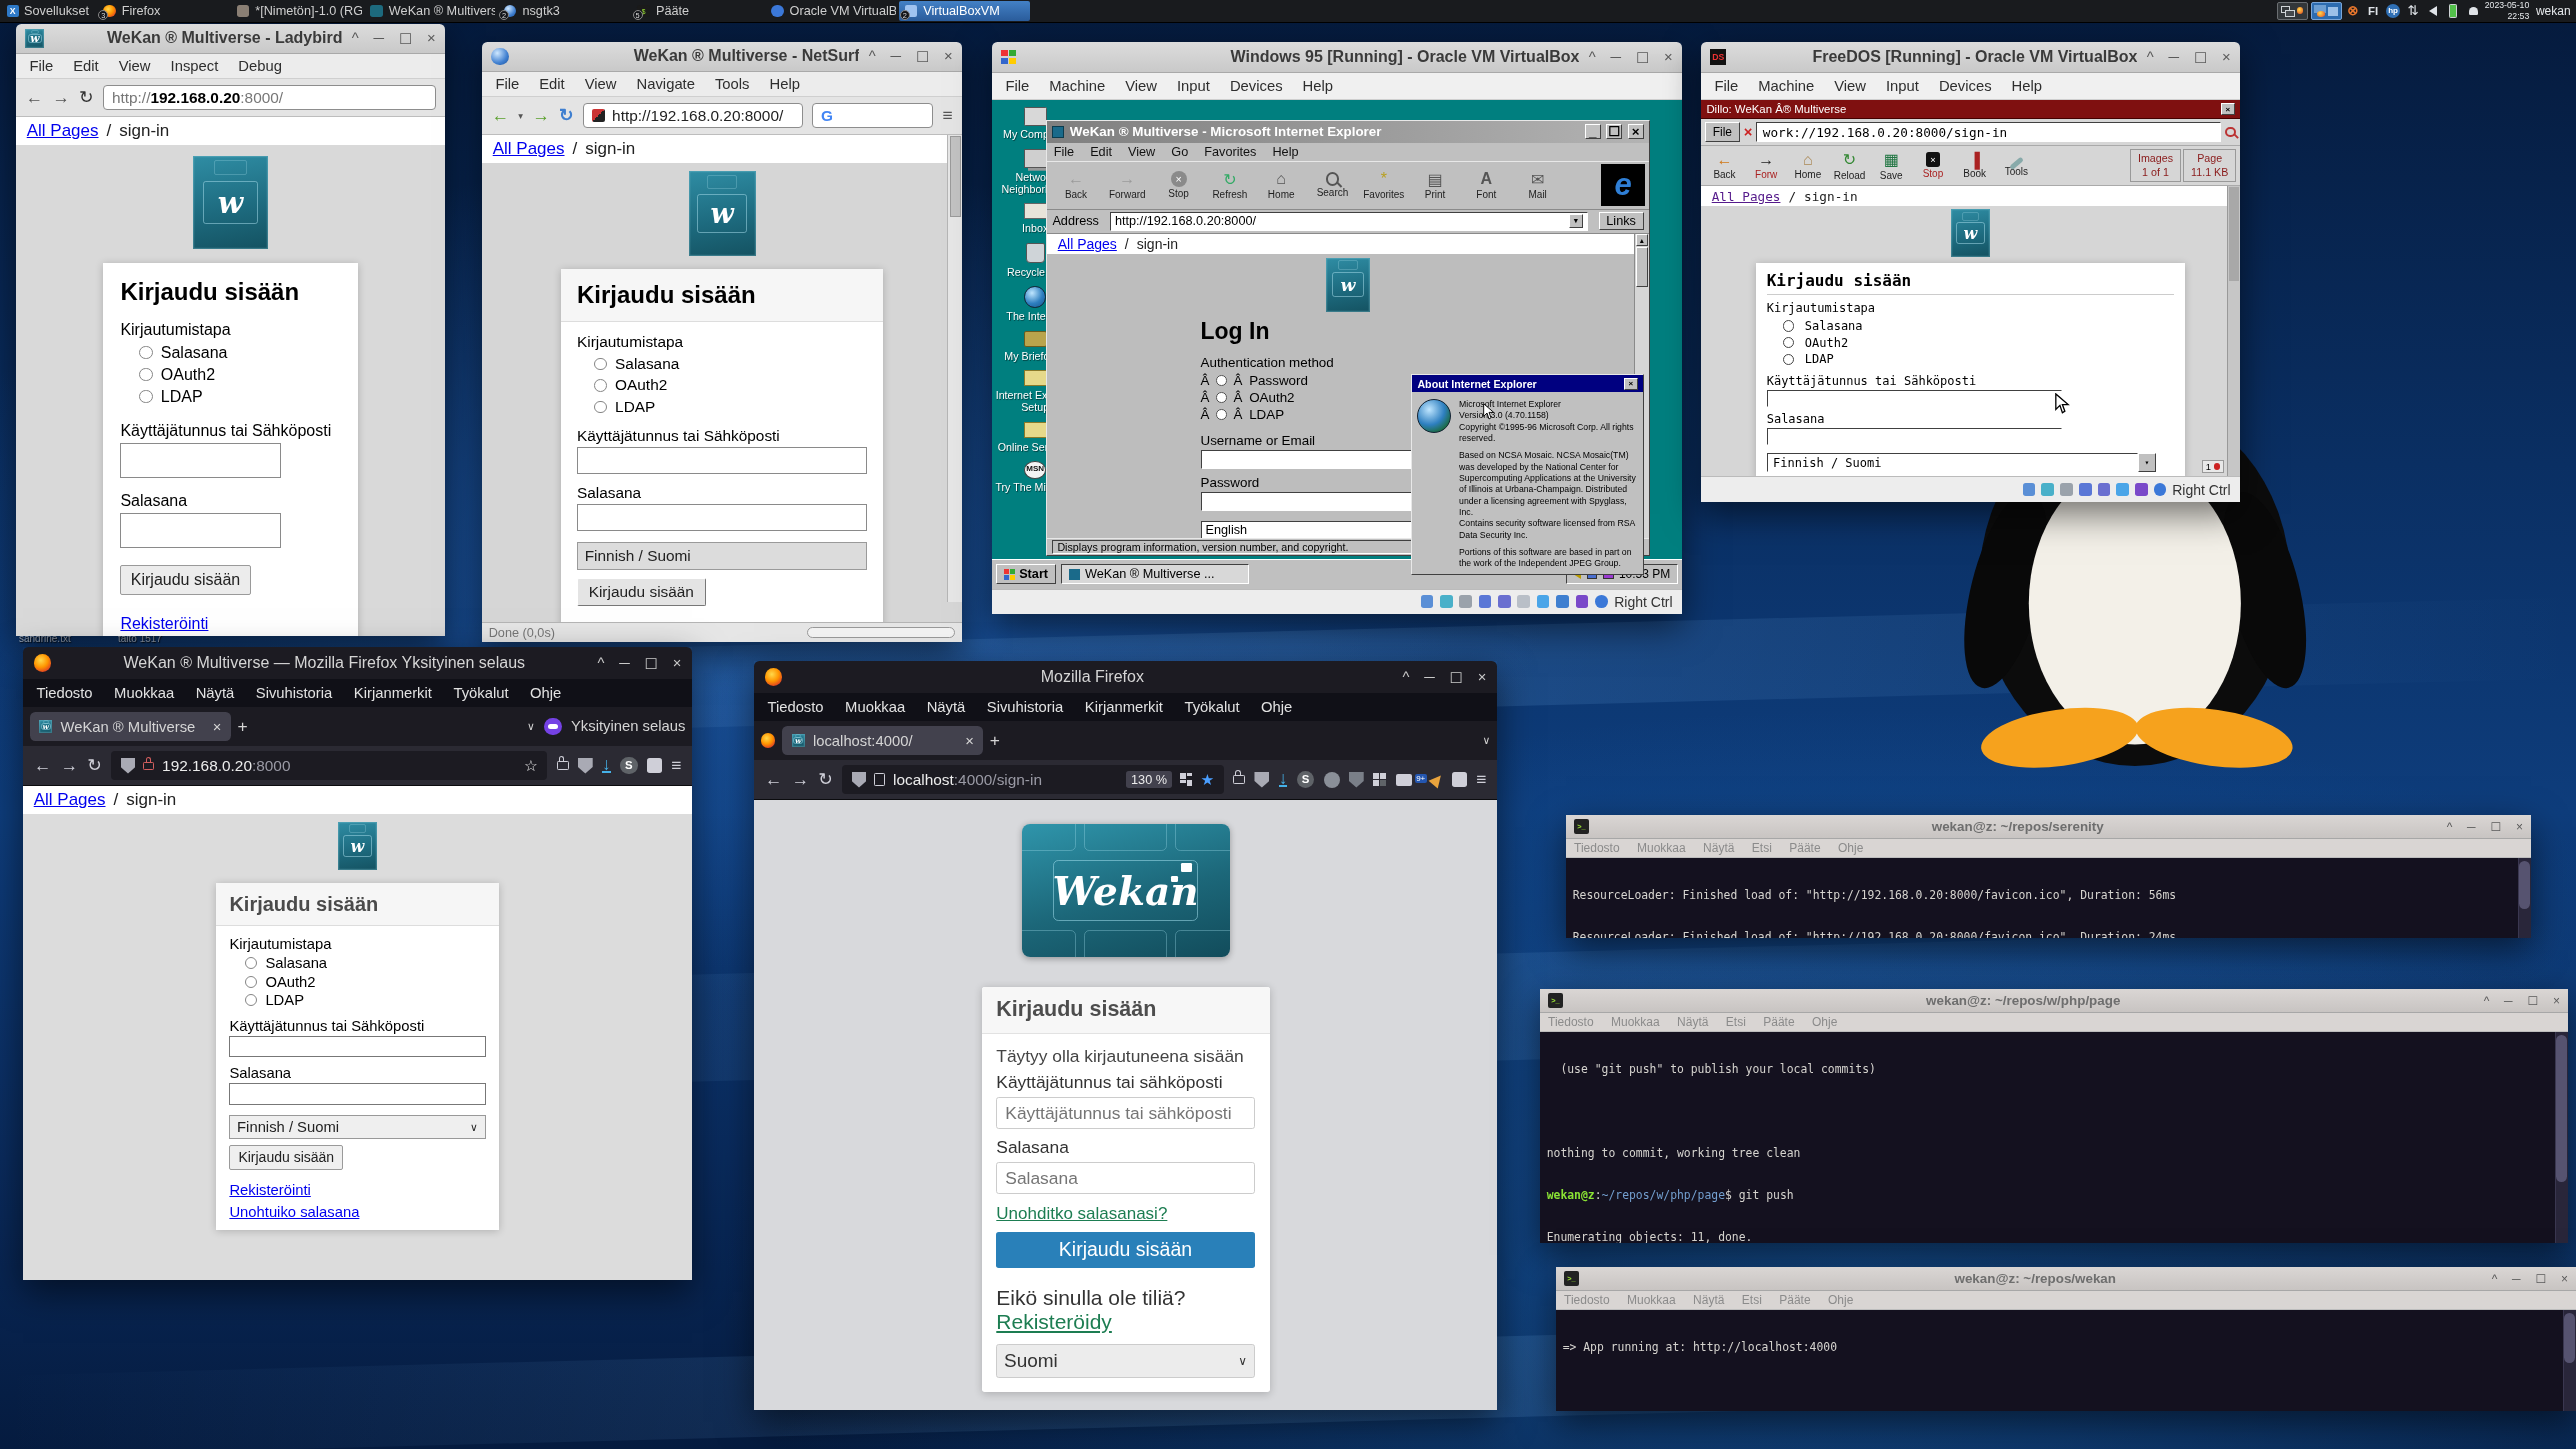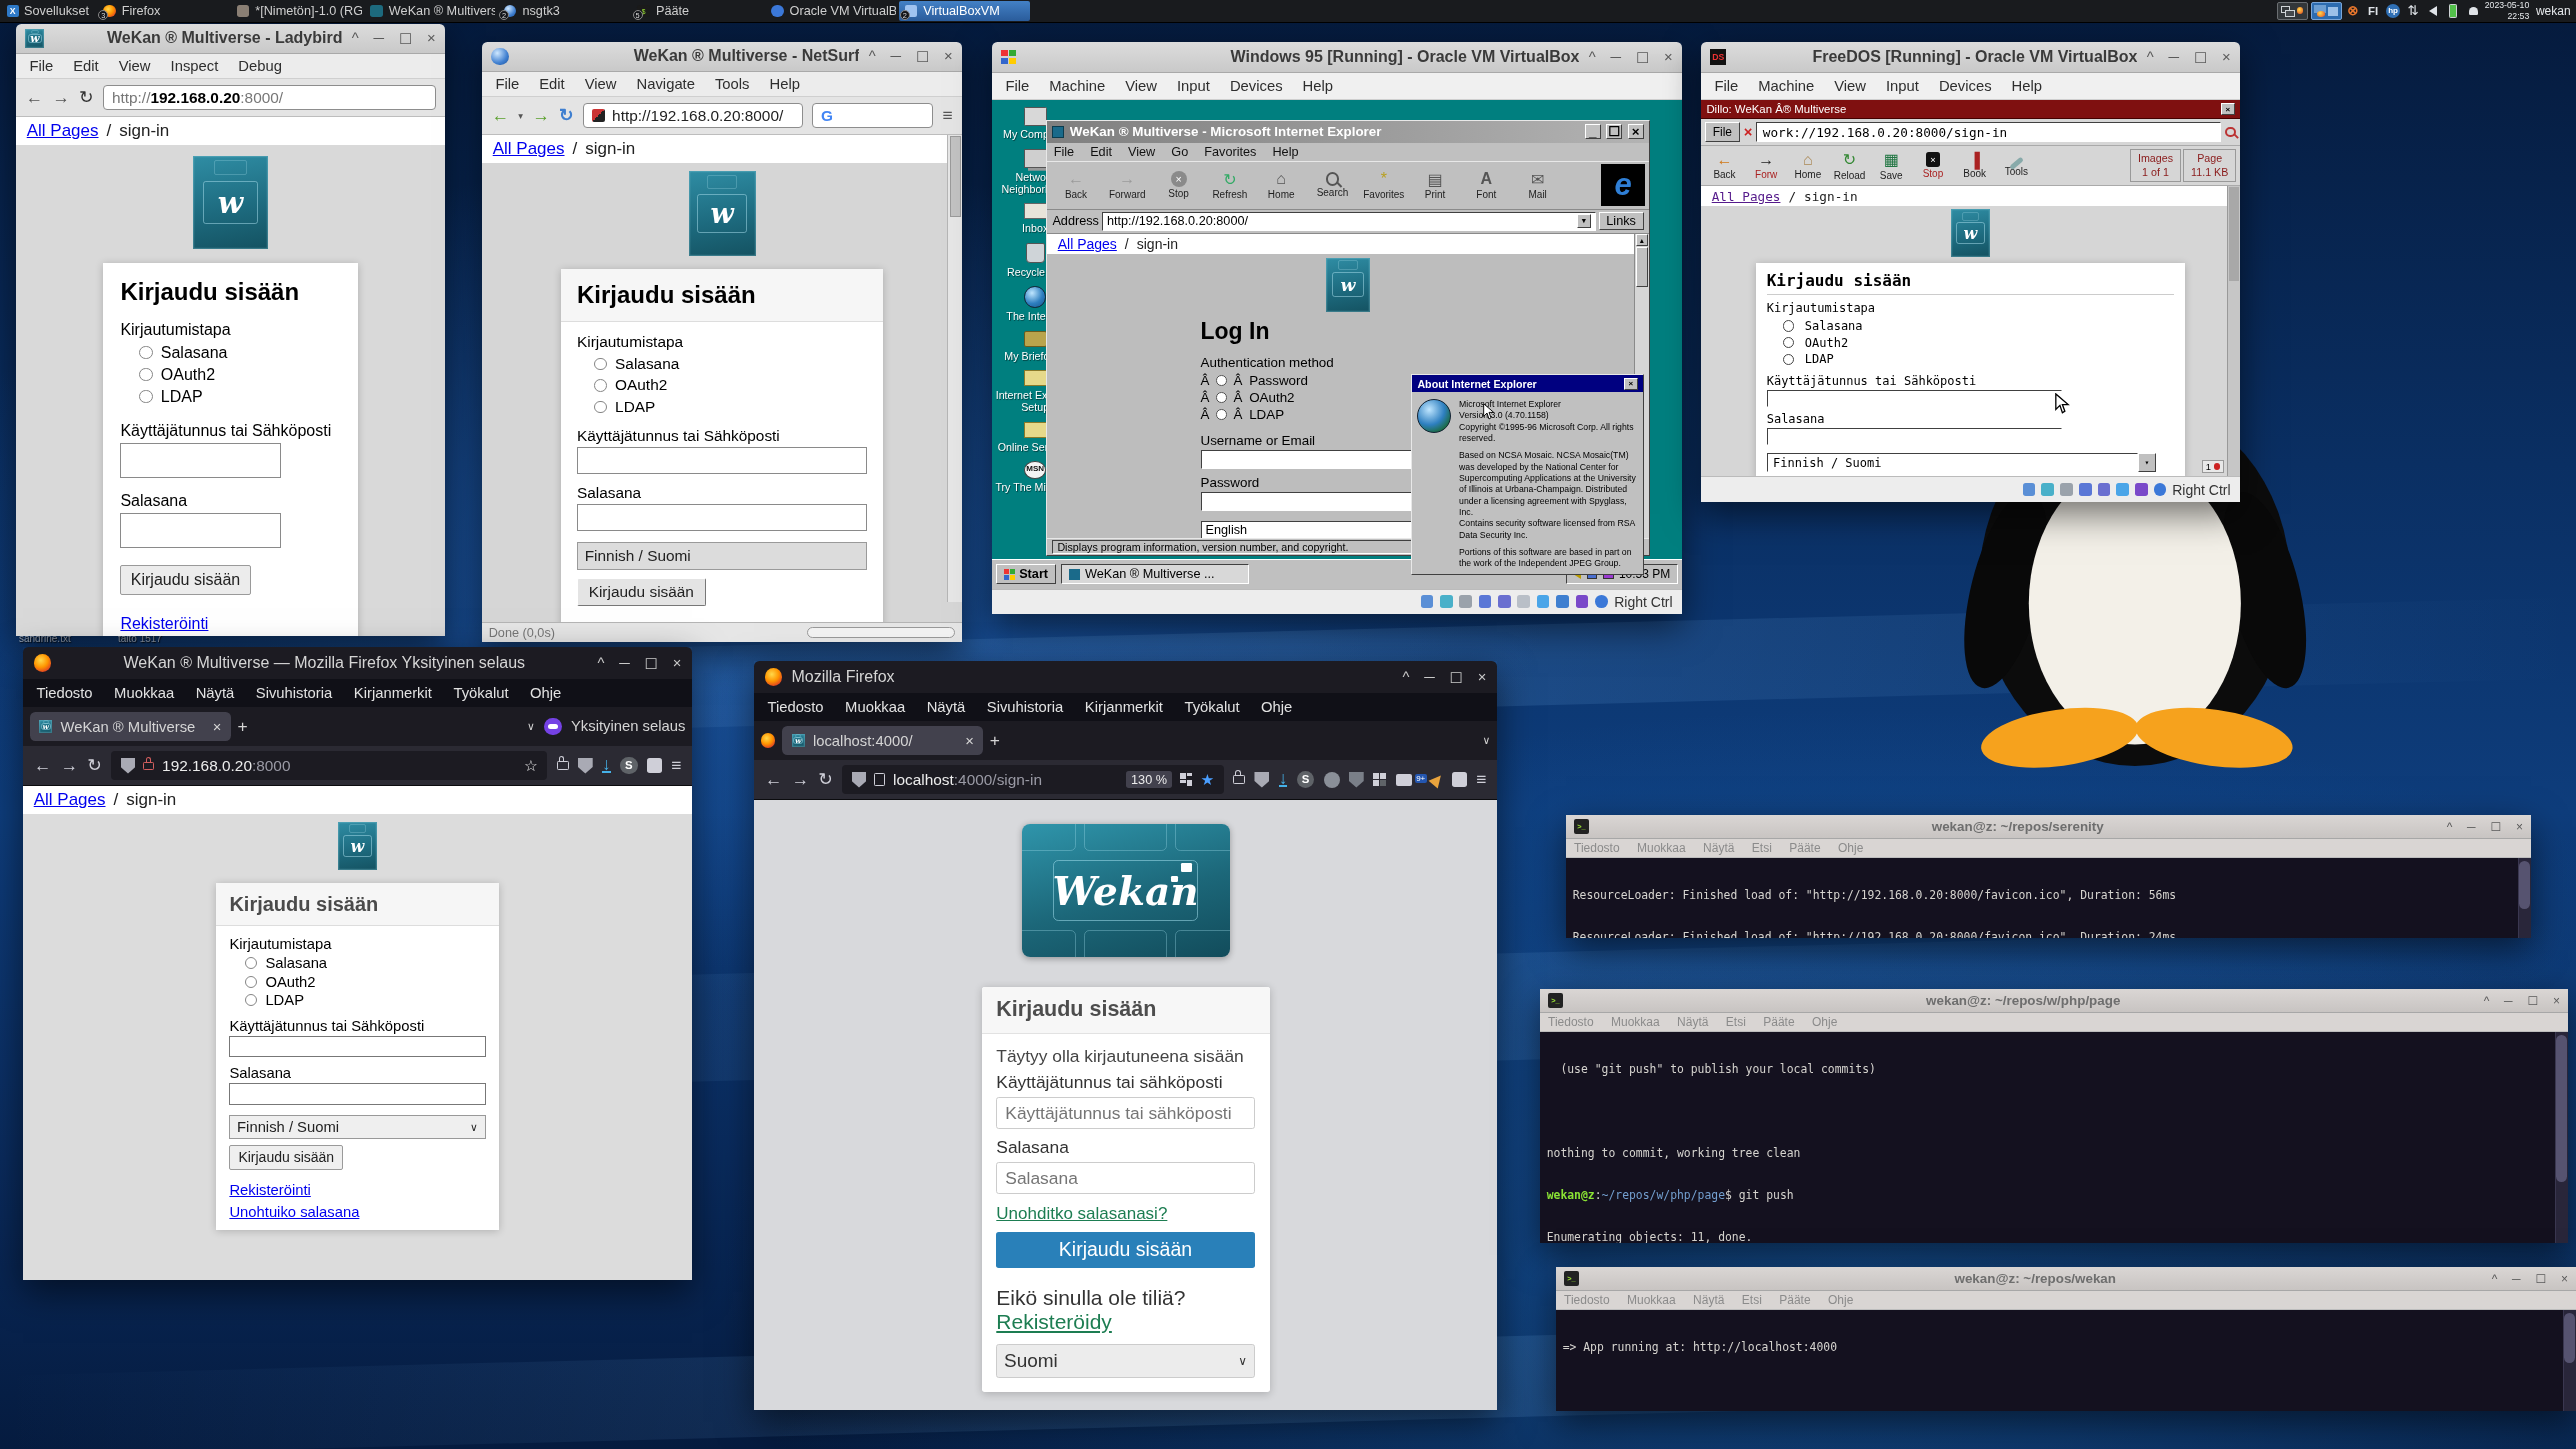--- a/index.html
+++ b/index.html
@@ -365,21 +365,21 @@
             <span>Font</span>
           </div>
         <div class="ietool">
             <span style="font-size:16px;color:#555">✉</span>
             <span>Mail</span>
           </div>
         <div style="margin-left:auto;width:44px;height:42px;background:#000;display:flex;align-items:center;justify-content:center">
             <span style="color:#2f7fd6;font-size:31px;font-weight:700;font-style:italic">e</span>
           </div>
       </div>
-      <div style="height:24px;flex:0 0 24px;display:flex;align-items:center;gap:3px;padding:0 5.4px;border-bottom:1.3px solid #8a8a8a">
+      <div style="height:24px;flex:0 0 24px;display:flex;align-items:center;gap:11px;padding:0 5.4px;border-bottom:1.3px solid #8a8a8a">
         <span style="font-size:12.7px">Address</span>
         <div class="sunken" style="flex:1;height:19px;display:flex;align-items:center;justify-content:space-between;padding:0 4px;font-size:12.7px">
             <span>http://192.168.0.20:8000/</span>
             <span class="w95btn" style="width:13.4px;height:13.4px;font-size:7.4px">▾</span>
           </div>
         <span class="outset" style="font-size:12.7px;padding:1.3px 6.7px">Links</span>
       </div>
       <div style="flex:1;background:#bdbdbd;position:relative;overflow:hidden">
         <div style="position:absolute;right:0;top:0;bottom:0;width:14.8px;background:#d6d6d6;border-left:1.3px solid #8a8a8a">
           <div class="w95btn" style="width:12px;height:12px;font-size:6.7px;margin:0.7px">▲</div>
@@ -733,21 +733,21 @@
           <div style="margin-top:6.7px"><span class="alink" style="font-size:14.8px">Unohtuiko salasana</span></div>
         </div>
       </div>
     </div>
   </div>
 </div>
 
 <div class="window" style="left:754px;top:661px;width:743px;height:749px">
   <div class="fftitle">
     <span style="width:17.4px;height:17.4px;border-radius:50%;background:radial-gradient(circle at 40% 35%,#ffd84a,#ff9500 45%,#e2491f 75%,#8a2ea5)"></span>
-    <span class="t" style="flex:1;">Mozilla Firefox</span>
+    <span class="t" style="flex:1;text-align:center">Mozilla Firefox</span>
     <span class="wb" style="color:#c9c9c9">
         <span>^</span>
         <span>─</span>
         <span>☐</span>
         <span>×</span>
       </span>
   </div>
   <div class="ffmenu">
     <span>Tiedosto</span>
     <span>Muokkaa</span>

